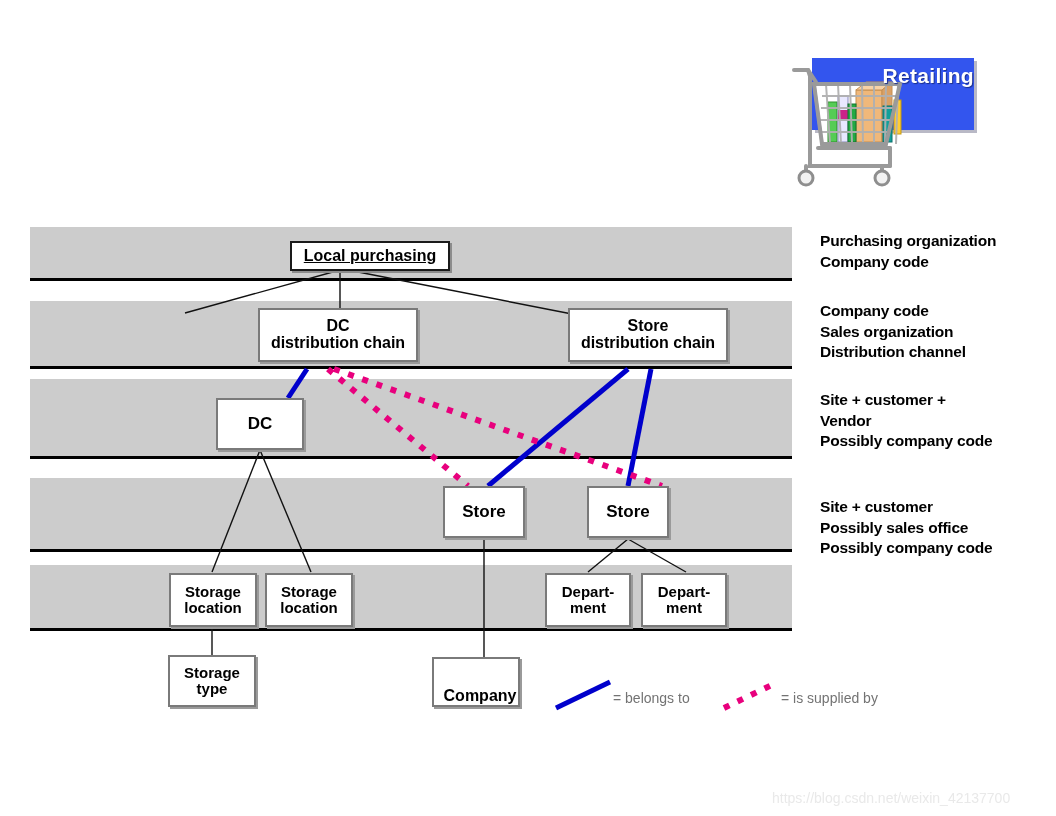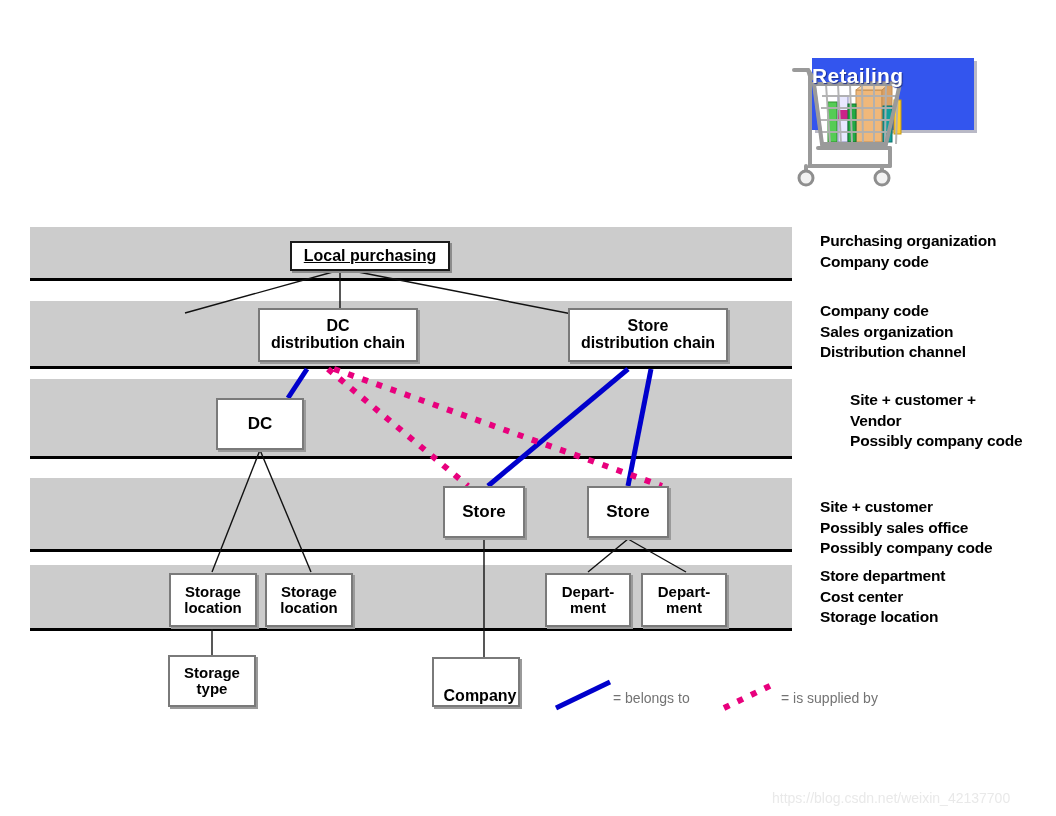--- a/index.html
+++ b/index.html
@@ -79,21 +79,21 @@
     position: absolute;
     left: 812px; top: 58px;
     width: 162px; height: 72px;
     background: #3355ee;
     box-shadow: 3px 3px 0 0 #b9b9c6;
   }
   #banner-text {
     position: absolute;
     left: 812px; top: 64px;
     width: 162px;
-    text-align: left;
+    text-align: right;
     font-size: 21px;
     font-weight: bold;
     color: #ffffff;
     text-shadow: 1px 1px 1px #1b2f8a;
     letter-spacing: 0.3px;
   }
   #cart { position: absolute; left: 786px; top: 58px; }
 
   
   #watermark {
@@ -242,37 +242,32 @@
     <div>Purchasing organization</div>
     <div>Company code</div>
   </div>
 
   <div class="leveltext" style="left:805px; top:301px;">
     <div>Company code</div>
     <div>Sales organization</div>
     <div>Distribution channel</div>
   </div>
 
-  <div class="leveltext" style="left:835px; top:390px;">
+  <div class="leveltext" style="left:805px; top:390px;">
     <div>Site + customer +</div>
     <div>Vendor</div>
     <div>Possibly company code</div>
   </div>
 
   <div class="leveltext" style="left:805px; top:497px;">
     <div>Site + customer</div>
     <div>Possibly sales office</div>
     <div>Possibly company code</div>
   </div>
 
-  <div class="leveltext" style="left:805px; top:566px;">
-    <div>Store department</div>
-    <div>Cost center</div>
-    <div>Storage location</div>
-  </div>
 
   <svg width="360" height="40" style="position:absolute; left:552px; top:676px;">
     <line x1="4" y1="32" x2="58" y2="6" stroke="#0000cc" stroke-width="5"></line>
     <line x1="172" y1="32" x2="226" y2="6" stroke="#e8007d" stroke-width="6" stroke-dasharray="6 9"></line>
   </svg>
   <div class="legend-label" style="left:613px; top:690px;">= belongs to</div>
   <div class="legend-label" style="left:781px; top:690px;">= is supplied by</div>
 
   <div id="watermark">https://blog.csdn.net/weixin_42137700</div>
 

